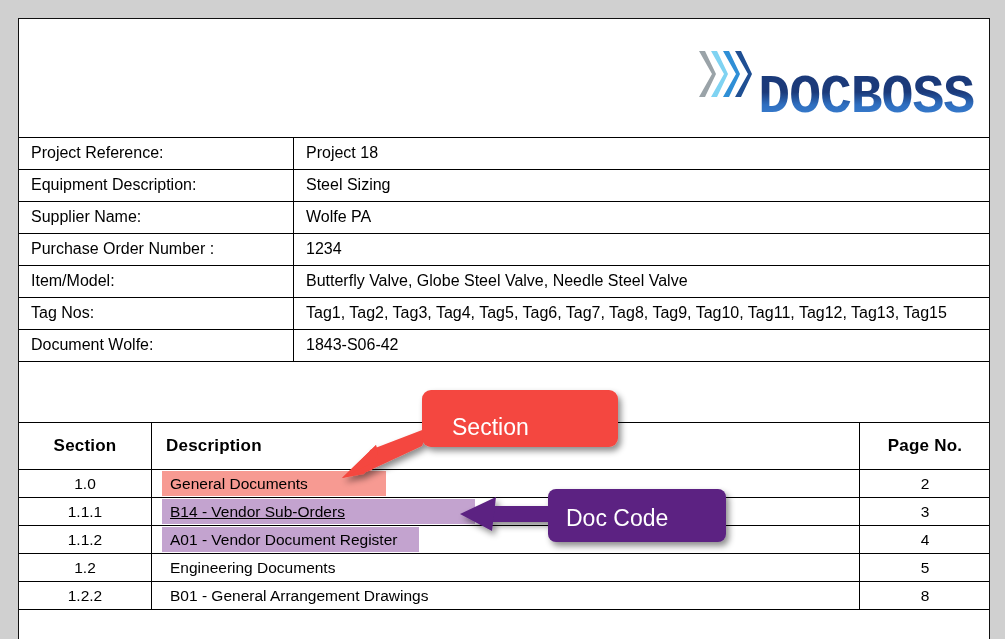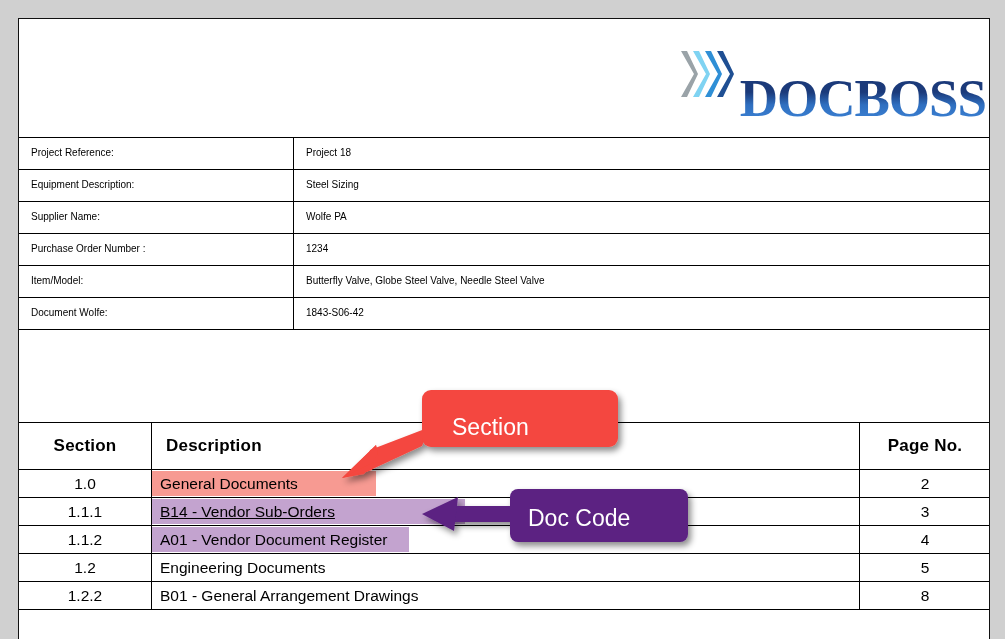--- a/index.html
+++ b/index.html
@@ -29,42 +29,42 @@
   }
   .chev-wrap{
     display:flex; align-items:center;
     margin-right:6px;
   }
   .chev{
     width:17px;height:46px;
     margin-left:-5px;
   }
   .logo-word{
-    font-family:Liberation Serif, serif;
+    font-family:Liberation Mono, monospace;
     font-weight:bold;
     font-size:53px;
     letter-spacing:-1px;
     line-height:1;
     background:linear-gradient(180deg,#1b3a7a 0%,#1b3a7a 38%,#2f6fc0 62%,#3f86d8 100%);
     -webkit-background-clip:text;
     background-clip:text;
     color:transparent;
     -webkit-text-fill-color:transparent;
-    padding-right:4px;
+    padding-right:16px;
     margin-top:48px;
   }
 
   
   .info-table{
     position:absolute;
     left:-1px; top:118px;
     width:973px;
     border-collapse:collapse;
     table-layout:fixed;
-    font-size:10px;
+    font-size:16px;
     color:#000;
   }
   .info-table td{
     border:1px solid #000;
     padding:4px 8px 5px 12px;
     vertical-align:middle;
     line-height:1.32;
     height:22px;
   }
   .info-table td.k{width:254px;}
@@ -92,41 +92,41 @@
   .sec-table td{height:27px;}
   .col-sec{width:112px;}
   .col-page{width:110px;}
   .c-center{text-align:center;}
   .c-left{text-align:left;}
   th.c-left{padding-left:14px;}
   td.desc{padding:0;}
   .desc-inner{
     display:inline-block;
     padding:3px 6px 3px 8px;
-    margin-left:0;
+    margin-left:10px;
     line-height:1.25;
   }
   .hl-pink  .desc-inner{background:#f79a92;padding-right:78px;}
   .hl-purple .desc-inner{background:#c3a3cf;}
   .hl-purple.w1 .desc-inner{padding-right:130px;text-decoration:underline;}
   .hl-purple.w2 .desc-inner{padding-right:22px;}
 
   
   .callout{position:absolute;}
   .callout svg{display:block;overflow:visible;}
   .callout-label{
     position:absolute;
     color:#fff;
     font-size:23px;
     white-space:nowrap;
     pointer-events:none;
   }
   #callout-section{left:334px;top:388px;width:300px;height:105px;}
   #callout-section .callout-label{left:118px;top:26px;}
-  #callout-doccode{left:422px;top:487px;width:268px;height:68px;}
+  #callout-doccode{left:460px;top:487px;width:268px;height:68px;}
   #callout-doccode .callout-label{left:106px;top:18px;}
 </style>
 </head>
 <body>
 
 <div id="page">
 
   <div class="logo-block">
     <span class="chev-wrap">
       <svg class="chev" viewBox="0 0 17 46">
@@ -159,20 +159,24 @@
         <td class="k">Supplier Name:</td>
         <td>Wolfe PA</td>
       </tr>
       <tr>
         <td class="k">Purchase Order Number :</td>
         <td>1234</td>
       </tr>
       <tr>
         <td class="k">Item/Model:</td>
         <td>Butterfly Valve, Globe Steel Valve, Needle Steel Valve</td>
+      </tr>
+      <tr>
+        <td class="k">Tag Nos:</td>
+        <td>Tag1, Tag2, Tag3, Tag4, Tag5, Tag6, Tag7, Tag8, Tag9, Tag10, Tag11, Tag12, Tag13, Tag15</td>
       </tr>
       <tr>
         <td class="k">Document Wolfe:</td>
         <td>1843-S06-42</td>
       </tr>
     </tbody>
   </table>
 
   <table class="sec-table">
     <thead>

